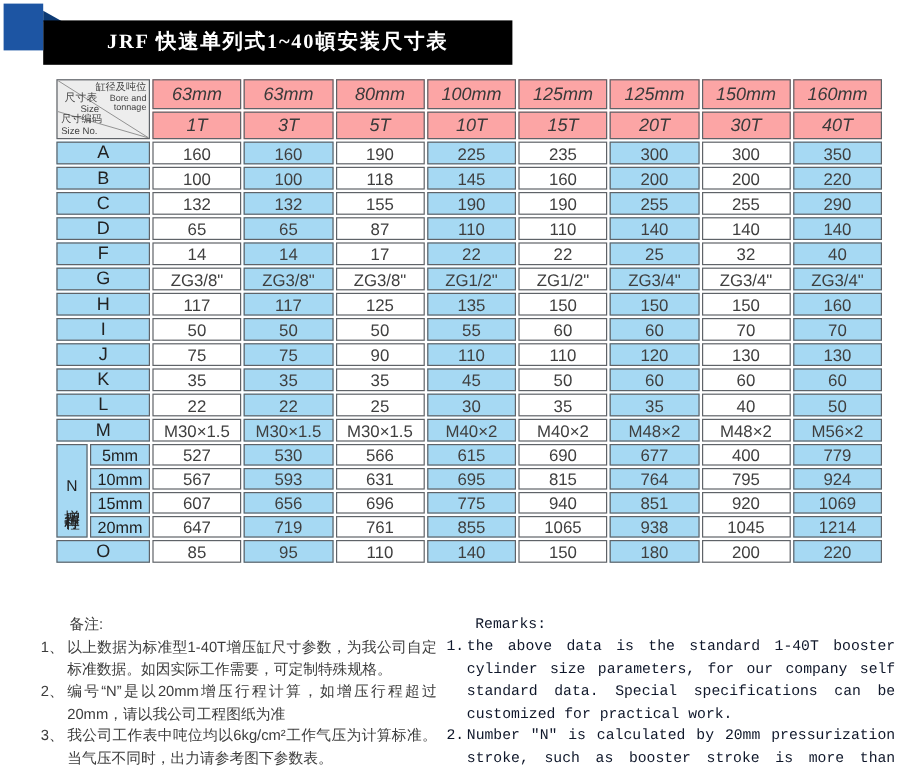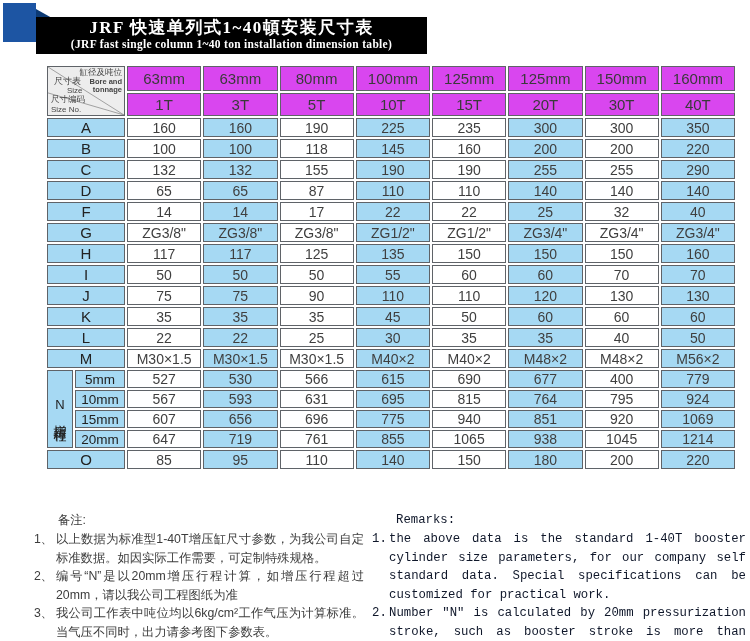--- a/index.html
+++ b/index.html
@@ -16,55 +16,54 @@
   .banner .t-cn{color:#fff;font-family:"Liberation Serif","DejaVu Serif",serif;
     font-weight:bold;font-size:17px;letter-spacing:1.5px;line-height:1.1;}
   .banner .t-en{color:#fff;font-family:"Liberation Serif","DejaVu Serif",serif;
     font-weight:bold;font-size:11.5px;letter-spacing:0.3px;line-height:1.2;}
   
   table.dim{position:absolute;left:45px;top:64px;width:692px;
     border-collapse:separate;border-spacing:2px;table-layout:fixed;}
   table.dim th,table.dim td{
     box-sizing:border-box;border:1px solid #5f6368;text-align:center;vertical-align:middle;
     font-weight:normal;padding:0;overflow:hidden;white-space:nowrap;}
-  th.hdr{background:#d946ef;font-size:15px;color:#3a3a3a;height:24px;}
+  th.hdr{background:#fca5a5;font-size:15px;color:#3a3a3a;height:24px;font-style:italic;}
   tr.t-row th.hdr{height:22px;}
   td.w{background:#ffffff;font-size:14px;height:18px;color:#3f3f3f;}
   td.b{background:#a6d9f3;font-size:14px;height:18px;color:#3f3f3f;}
   th.lbl{background:#a6d9f3;font-size:15px;color:#222;height:18px;}
   th.sub{background:#a6d9f3;font-size:13.5px;color:#222;height:18px;margin-top:44px;}
   th.ngrp{background:#a6d9f3;}
   .vtext{writing-mode:vertical-lr;text-orientation:upright;margin:0 auto;
     font-size:13px;color:#222;letter-spacing:2px;line-height:1;}
   
   th.corner{background:#ededed;position:relative;height:50px;}
   .corner svg{position:absolute;left:0;top:0;width:100%;height:100%;}
   .c-tl{position:absolute;left:6px;top:10px;font-size:9px;color:#444;line-height:1.1;text-align:left;}
   .c-tl .en{display:block;margin-left:13px;font-size:8px;}
   .c-tr{position:absolute;right:2px;top:1px;font-size:8.5px;color:#444;line-height:1.15;text-align:right;}
-  .c-tr .en{display:block;font-size:7.5px;font-weight:bold;}
+  .c-tr .en{display:block;font-size:7.5px;}
   .c-bl{position:absolute;left:3px;bottom:1px;font-size:8.5px;color:#444;line-height:1.15;text-align:left;}
   .c-bl .en{display:block;font-size:8px;}
   
   .remarks-cn{position:absolute;left:34px;top:511px;width:330px;font-size:12.3px;line-height:1.5;color:#3c3c3c;}
   .remarks-en{position:absolute;left:372px;top:511px;width:374px;font-size:12.3px;line-height:1.5;color:#0f172a;font-family:Liberation Mono, monospace;}
   .rm-head{margin-bottom:1px;margin-left:24px;}
   .rm-item{display:flex;}
   .rm-item .no{flex:none;width:22px;}
   .remarks-en .rm-item .no{width:17px;}
   .rm-item .tx{flex:1;text-align:justify;}
 </style>
 </head>
 <body>
 
 <div class="logo-square"></div>
 <div class="banner-fold"></div>
 <div class="banner">
   <div class="t-cn">JRF 快速单列式1~40頓安装尺寸表</div>
-  <div class="t-en">(JRF fast single column 1~40 ton installation dimension table)</div>
 </div>
 
 <table class="dim">
   <colgroup>
     <col style="width:26px">
       <col style="width:50px">
     <col>
       <col>
       <col>
       <col>

